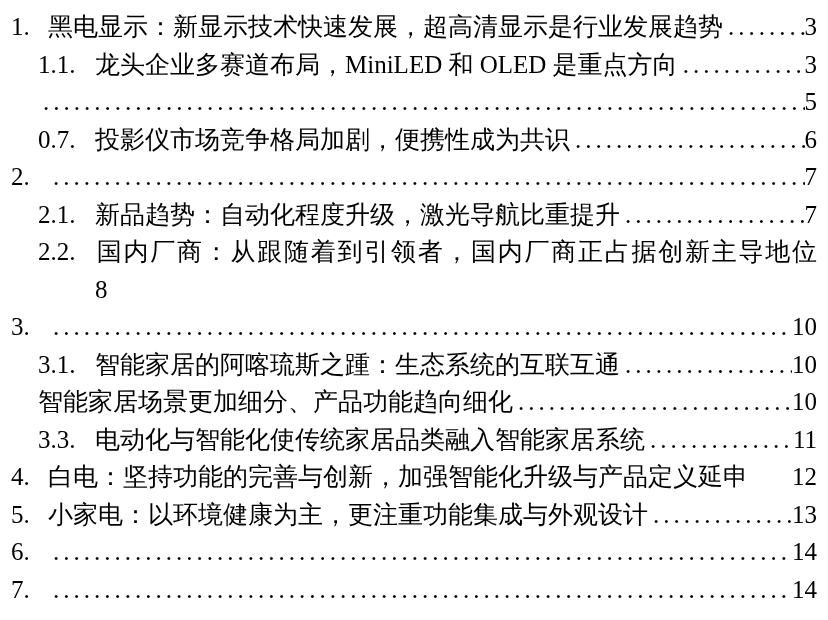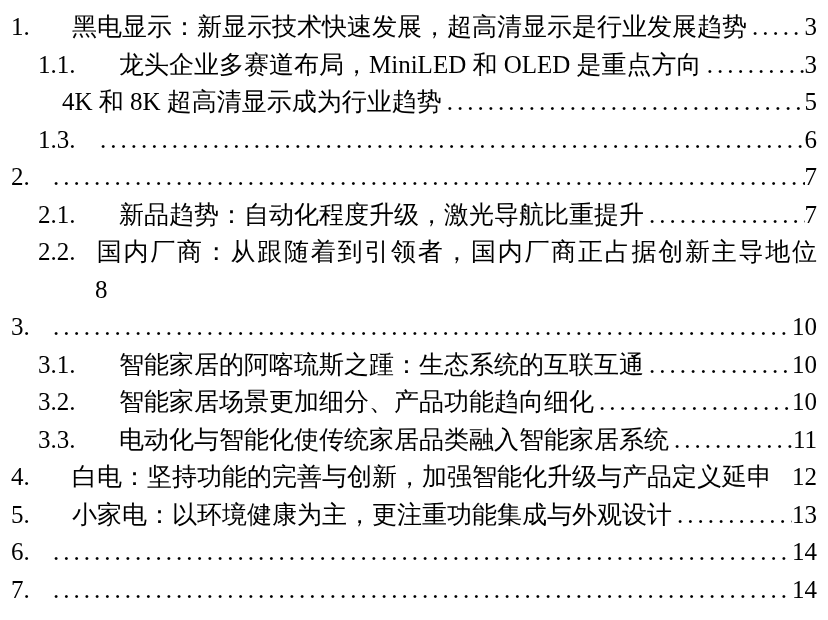--- a/index.html
+++ b/index.html
@@ -24,21 +24,20 @@
     line-height: 37.5px;
     white-space: nowrap;
   }
   .toc-row .num { flex: none; }
   .lvl1 .num { width: 37px; }
   .toc-row.lvl2 { margin-left: 27px; }
   .lvl2 .num { width: 57px; }
   .toc-row .title {
     flex: 0 1 auto;
     overflow: hidden;
-    margin-left: 24px;
   }
   .toc-row .leader {
     flex: 1 1 0;
     min-width: 0;
     overflow: hidden;
     white-space: nowrap;
     letter-spacing: 4px;
     padding-left: 5px;
     padding-right: 3px;
   }
@@ -78,26 +77,26 @@
         <span class="leader dots"></span>
         <span class="page">3</span>
       </div>
       <div class="toc-row lvl2">
         <span class="num">1.1.</span>
         <span class="title">龙头企业多赛道布局，MiniLED 和 OLED 是重点方向</span>
         <span class="leader dots"></span>
         <span class="page">3</span>
       </div>
       <div class="toc-row lvl2">
-        <span class="title">4K 和 8K 超高清显示成为行业趋势</span>
         <span class="leader dots"></span>
         <span class="page">5</span>
       </div>
       <div class="toc-row lvl2">
-        <span class="num">1.3.</span>
+        <span class="num">0.7.</span>
+        <span class="title">投影仪市场竞争格局加剧，便携性成为共识</span>
         <span class="leader dots"></span>
         <span class="page">6</span>
       </div>
       <div class="toc-row lvl1">
         <span class="num">2.</span>
         <span class="leader dots"></span>
         <span class="page">7</span>
       </div>
       <div class="toc-row lvl2">
         <span class="num">2.1.</span>
@@ -114,21 +113,20 @@
         <span class="leader dots"></span>
         <span class="page">10</span>
       </div>
       <div class="toc-row lvl2">
         <span class="num">3.1.</span>
         <span class="title">智能家居的阿喀琉斯之踵：生态系统的互联互通</span>
         <span class="leader dots"></span>
         <span class="page">10</span>
       </div>
       <div class="toc-row lvl2">
-        <span class="num">3.2.</span>
         <span class="title">智能家居场景更加细分、产品功能趋向细化</span>
         <span class="leader dots"></span>
         <span class="page">10</span>
       </div>
       <div class="toc-row lvl2">
         <span class="num">3.3.</span>
         <span class="title">电动化与智能化使传统家居品类融入智能家居系统</span>
         <span class="leader dots"></span>
         <span class="page">11</span>
       </div>

